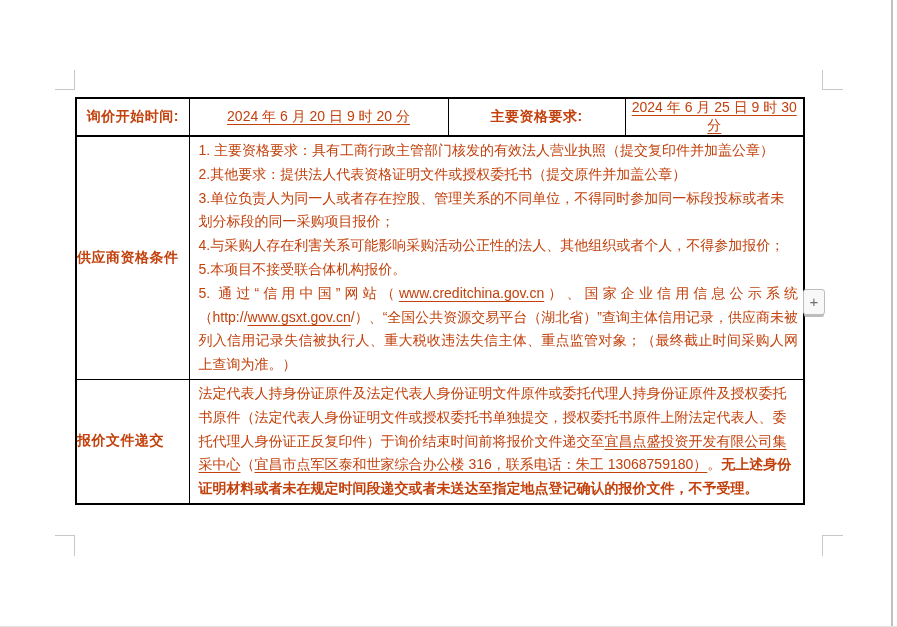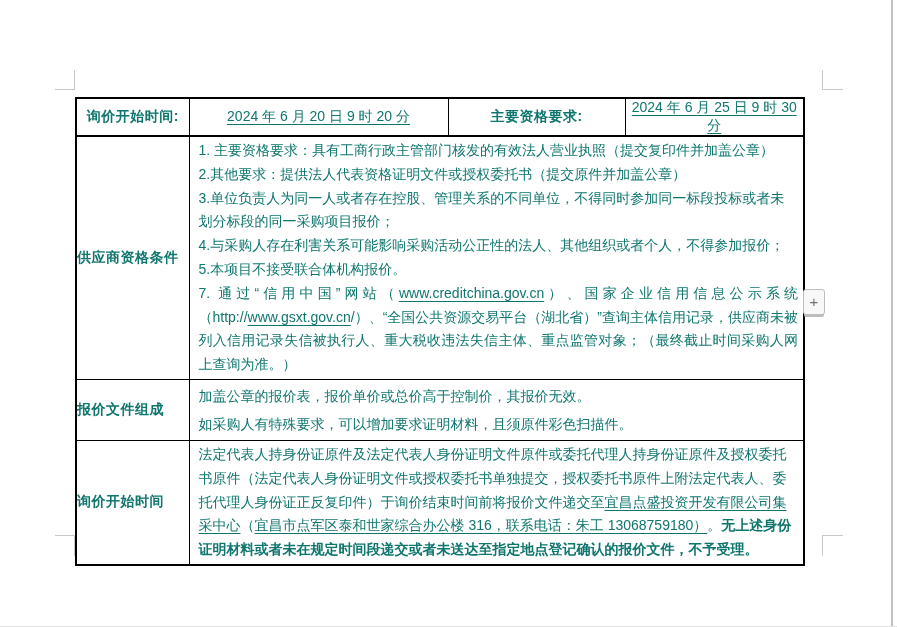--- a/index.html
+++ b/index.html
@@ -24,21 +24,21 @@
   .window-edge-right { position: absolute; left: 891px; top: 0; width: 2px; height: 627px; background: #c0c0c0; }
   .window-edge-bottom { position: absolute; left: 0; top: 626px; width: 897px; height: 1px; background: #e2e2e2; }
 
   table.doc-table {
     position: absolute;
     left: 75px; top: 97px;
     width: 728px;
     border-collapse: collapse;
     table-layout: fixed;
     border: 2px solid #000000;
-    color: #0f766e;
+    color: #c2410c;
   }
   .doc-table td {
     border: 1px solid #000000;
     font-size: 14px;
     padding: 0;
   }
   tr.r1 td { height: 32px; text-align: center; vertical-align: middle; border-bottom: 2px solid #000000; }
   tr.r2 td { height: 213px; }
   tr.r3 td { height: 55px; }
   tr.r4 td { height: 117px; }
@@ -105,32 +105,25 @@
       </td>
     </tr>
     <tr class="r2">
       <td class="lbl">供应商资格条件</td>
       <td class="content" colspan="3">
             <p><span>1. 主要资格要求：具有工商行政主管部门核发的有效法人营业执照（提交复印件并加盖公章）</span></p>
             <p><span>2.其他要求：提供法人代表资格证明文件或授权委托书（提交原件并加盖公章）</span></p>
             <p><span>3.单位负责人为同一人或者存在控股、管理关系的不同单位，不得同时参加同一标段投标或者未划分标段的同一采购项目报价；</span></p>
             <p><span>4.与采购人存在利害关系可能影响采购活动公正性的法人、其他组织或者个人，不得参加报价；</span></p>
             <p><span>5.本项目不接受联合体机构报价。</span></p>
-            <p class="justify"><span>7. 通过“信用中国”网站（</span><span class="w">www.creditchina.gov.cn</span><span>）、国家企业信用信息公示系统（http://</span><span class="w">www.gsxt.gov.cn</span><span>/）、“全国公共资源交易平台（湖北省）”查询主体信用记录，供应商未被列入信用记录失信被执行人、重大税收违法失信主体、重点监管对象；（最终截止时间采购人网上查询为准。）</span></p>
-          </td>
-    </tr>
-    <tr class="r3">
-      <td class="lbl">报价文件组成</td>
-      <td class="content" colspan="3">
-            <p><span>加盖公章的报价表，报价单价或总价高于控制价，其报价无效。</span></p>
-            <p><span>如采购人有特殊要求，可以增加要求证明材料，且须原件彩色扫描件。</span></p>
+            <p class="justify"><span>5. 通过“信用中国”网站（</span><span class="w">www.creditchina.gov.cn</span><span>）、国家企业信用信息公示系统（http://</span><span class="w">www.gsxt.gov.cn</span><span>/）、“全国公共资源交易平台（湖北省）”查询主体信用记录，供应商未被列入信用记录失信被执行人、重大税收违法失信主体、重点监管对象；（最终截止时间采购人网上查询为准。）</span></p>
           </td>
     </tr>
     <tr class="r4">
-      <td class="lbl">询价开始时间</td>
+      <td class="lbl">报价文件递交</td>
       <td class="content" colspan="3">
             <p><span>法定代表人持身份证原件及法定代表人身份证明文件原件或委托代理人持身份证原件及授权委托书原件（法定代表人身份证明文件或授权委托书单独提交，授权委托书原件上附法定代表人、委托代理人身份证正反复印件）于询价结束时间前将报价文件递交至</span><span class="u">宜昌点盛投资开发有限公司集采中心</span><span>（</span><span class="u">宜昌市点军区泰和世家综合办公楼 316，联系电话：朱工  13068759180）</span><span>。</span><span class="b">无上述身份证明材料或者未在规定时间段递交或者未送达至指定地点登记确认的报价文件，不予受理。</span></p>
           </td>
     </tr>
   </tbody>
     </table>
 
   <button class="plus-btn">+</button>
 
 </div>

